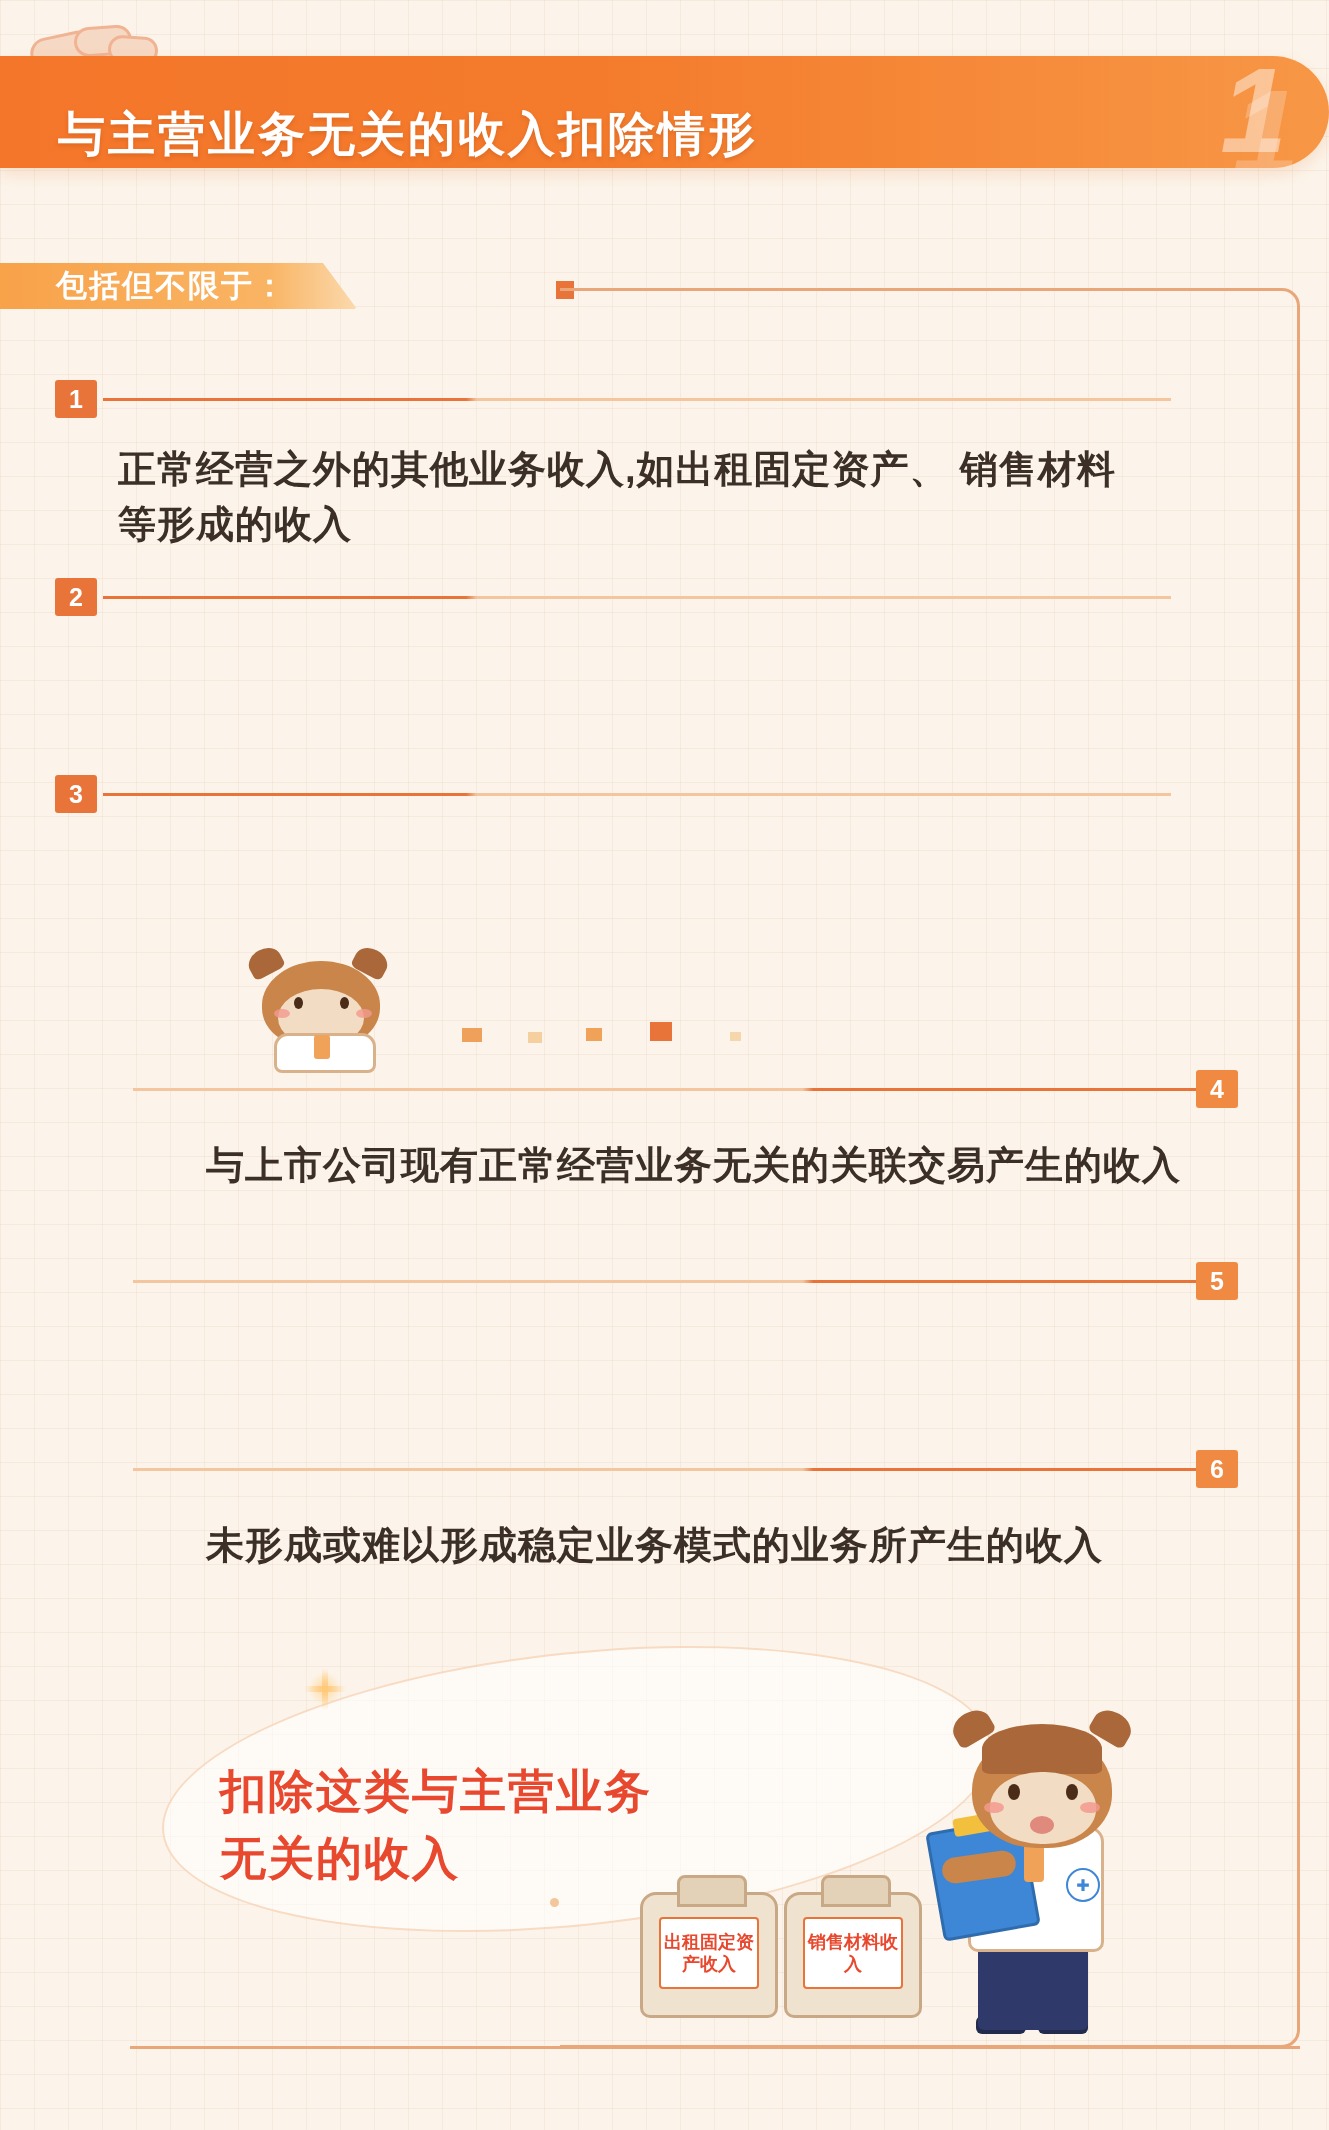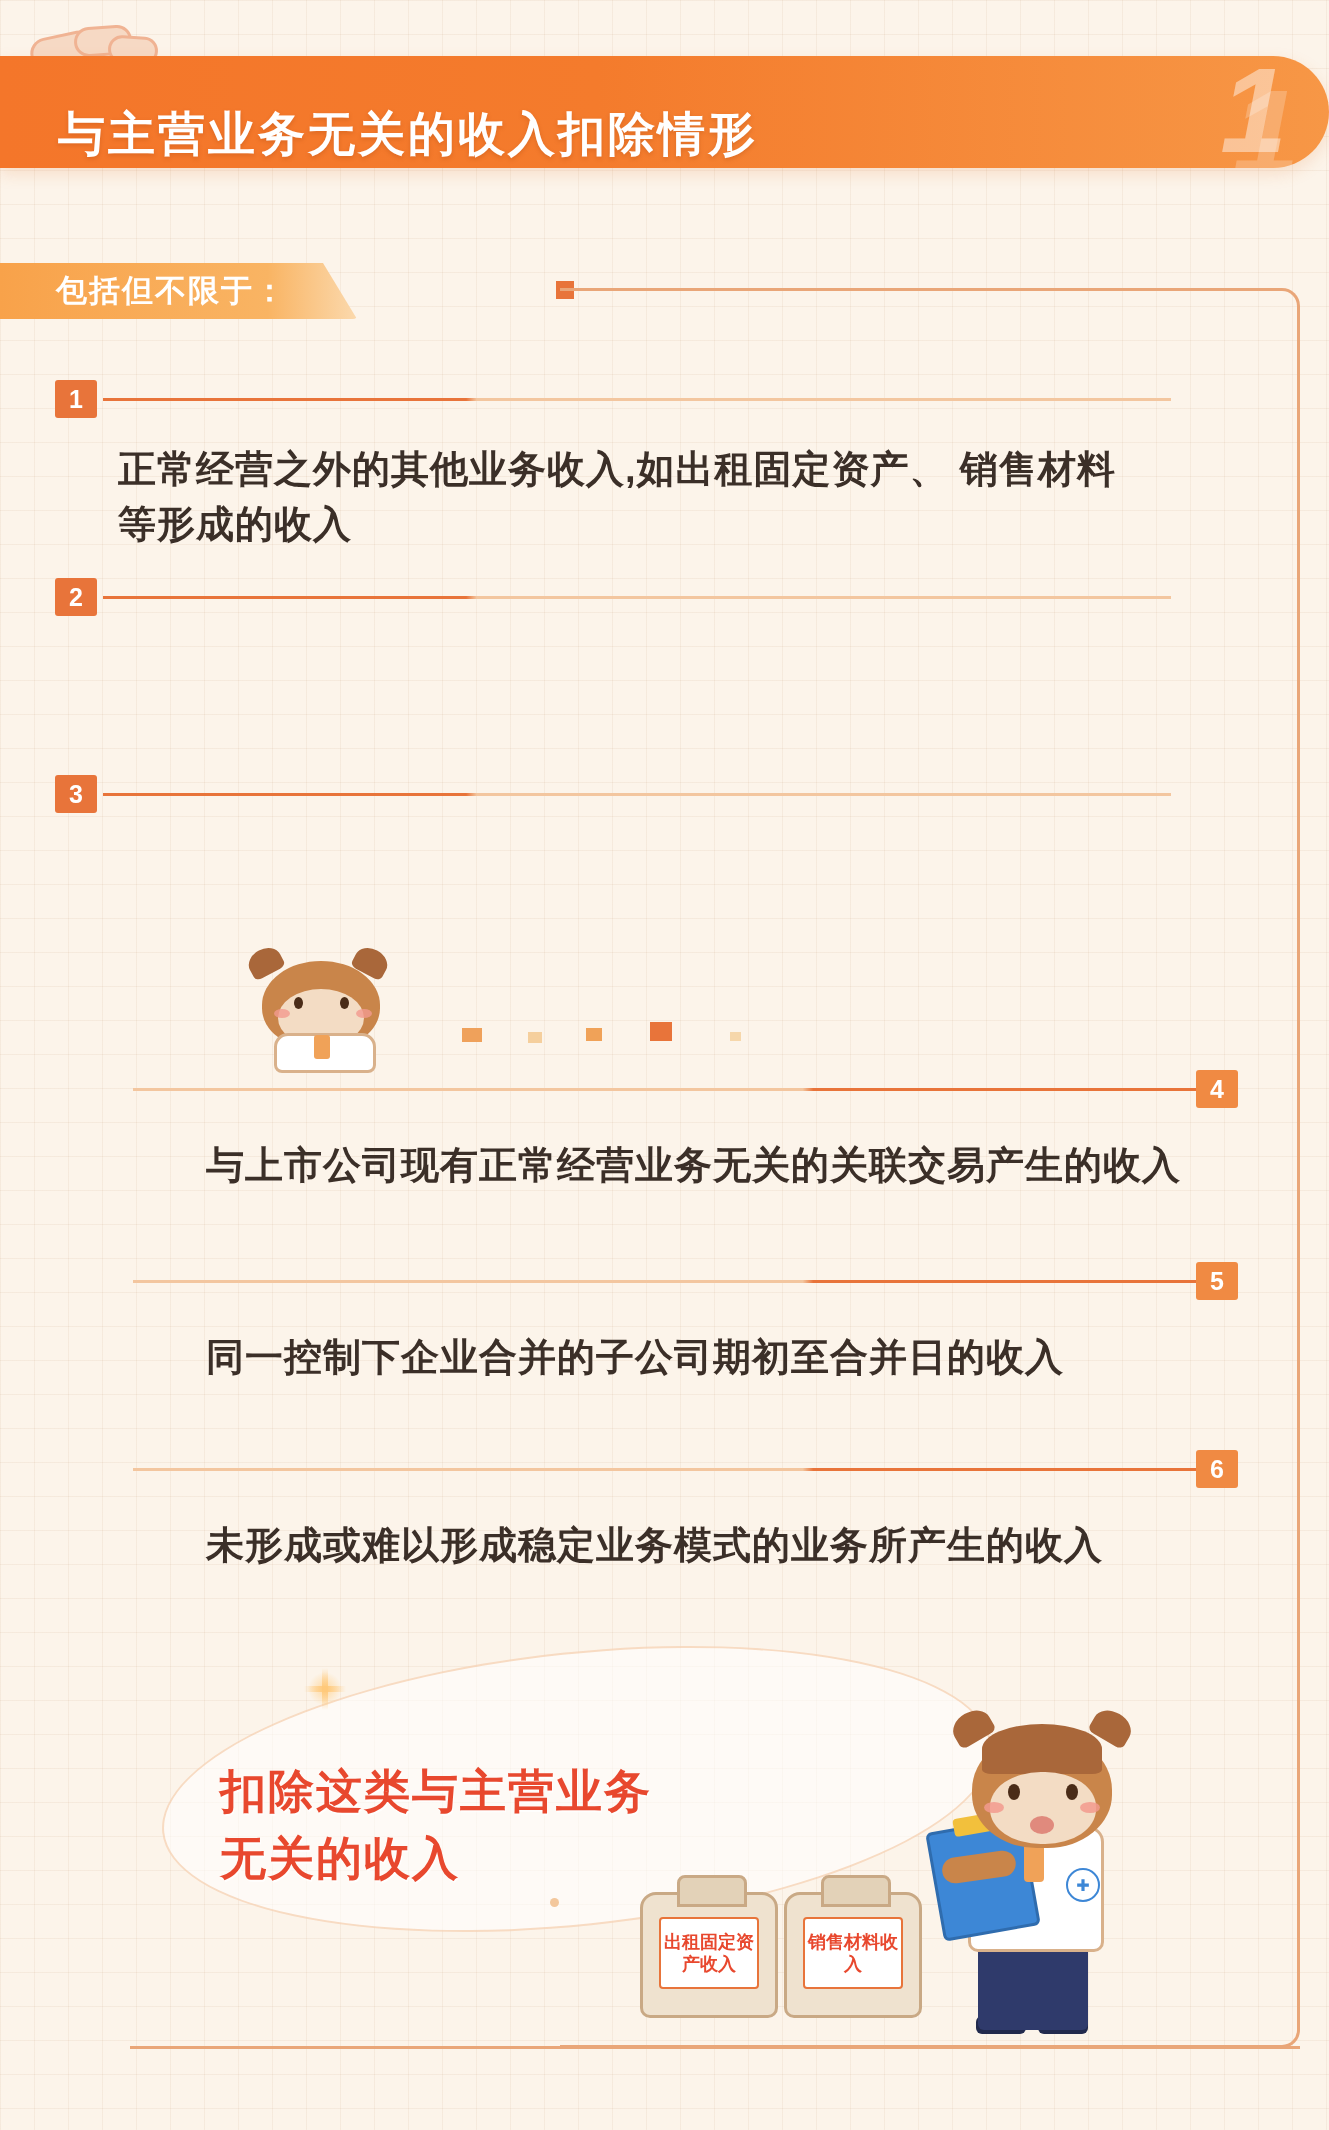--- a/index.html
+++ b/index.html
@@ -87,21 +87,21 @@
   }
   .deco-hand .f1 { width: 60px; height: 26px; left: 0; top: 16px; transform: rotate(-12deg);}
   .deco-hand .f2 { width: 52px; height: 24px; left: 44px; top: 8px; transform: rotate(-4deg);}
   .deco-hand .f3 { width: 44px; height: 22px; left: 78px; top: 18px; transform: rotate(4deg);}
 
   
   .ribbon {
     position: absolute;
     top: 263px;
     left: 0;
-    height: 56px;
+    height: 46px;
     padding: 0 70px 0 56px;
     background: linear-gradient(90deg, #f8a24a 0%, #f9b463 75%, #fbd9ad 100%);
     border-radius: 0 4px 4px 0;
     display: flex;
     align-items: center;
     clip-path: polygon(0 0, calc(100% - 34px) 0, 100% 100%, 0 100%);
   }
   .ribbon-text {
     color: #ffffff;
     font-size: 31px;
@@ -399,21 +399,20 @@
 
   <div class="item-r" style="top:1070px;">
     <div class="rule-r"></div>
     <div class="badge-r">4</div>
     <div class="item-r-text">与上市公司现有正常经营业务无关的关联交易产生的收入</div>
   </div>
 
   <div class="item-r" style="top:1262px;">
     <div class="rule-r"></div>
     <div class="badge-r">5</div>
-    <div class="item-r-text">同一控制下企业合并的子公司期初至合并日的收入</div>
   </div>
 
   <div class="item-r" style="top:1450px;">
     <div class="rule-r"></div>
     <div class="badge-r">6</div>
     <div class="item-r-text">未形成或难以形成稳定业务模式的业务所产生的收入</div>
   </div>
 
   <div class="bottom-art">
     <div class="ellipse"></div>

